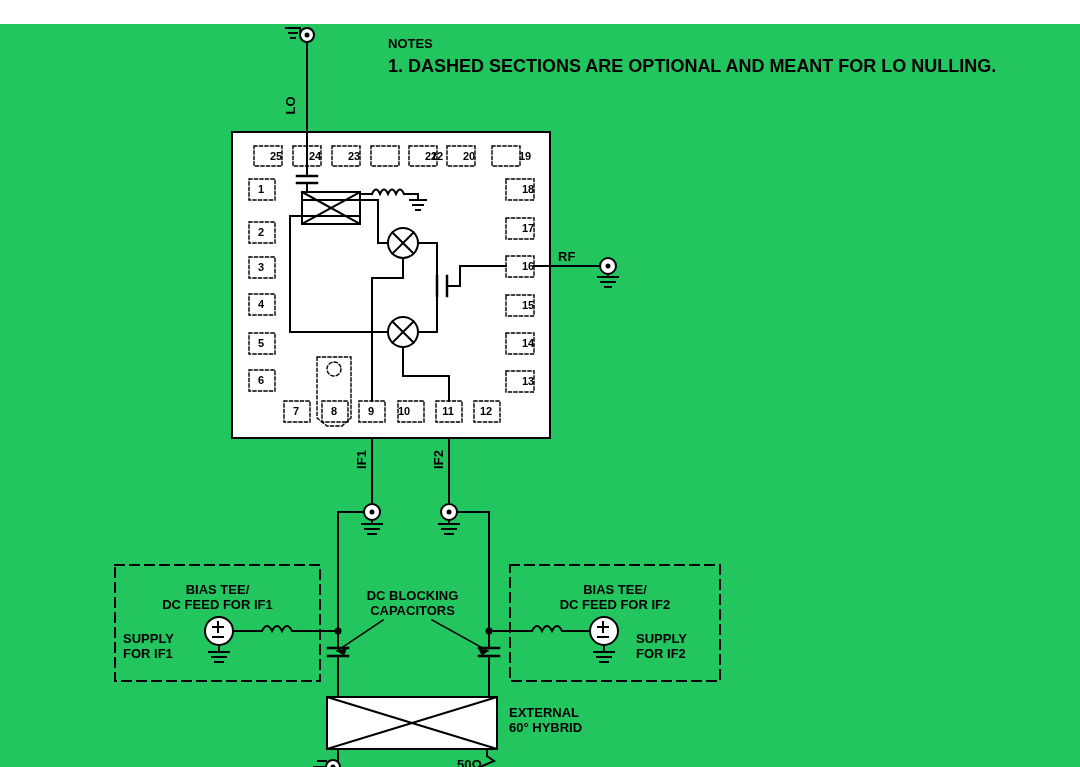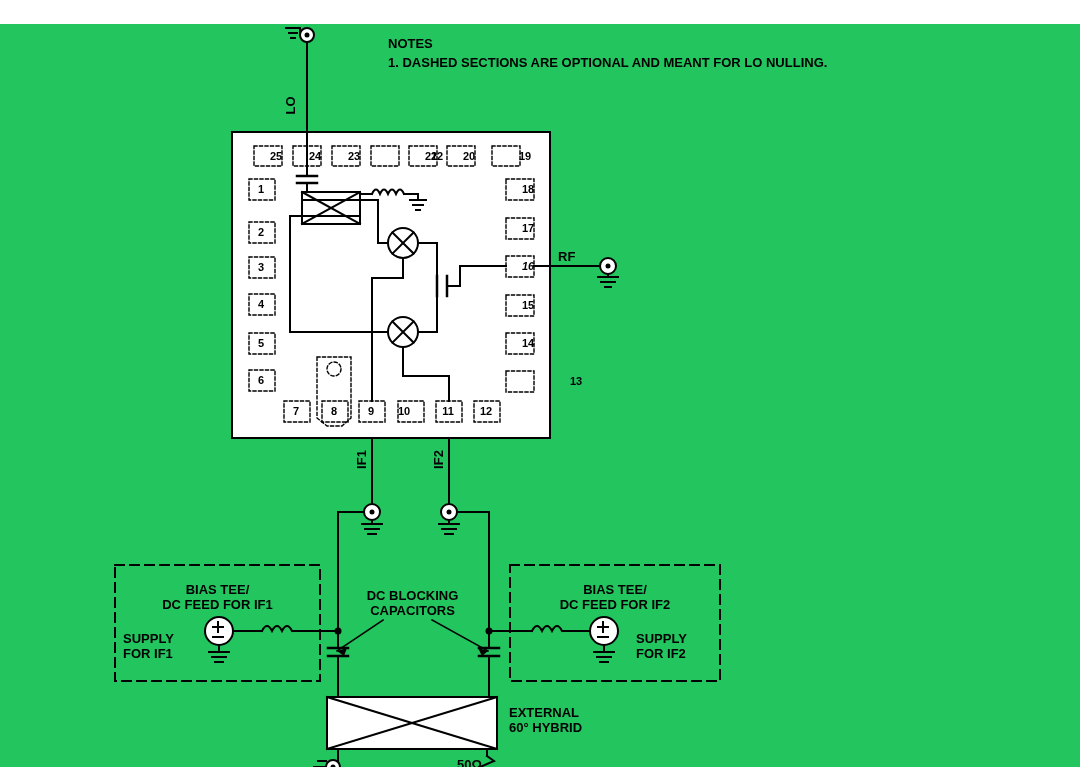--- a/index.html
+++ b/index.html
@@ -27,21 +27,21 @@
   }
   .lbl {
     position: absolute;
     font-family: "Liberation Sans", sans-serif;
     font-weight: bold;
     color: #000000;
     white-space: pre;
     line-height: 1.15;
   }
   .notes-title { font-size: 13px; }
-  .notes-body  { font-size: 13px; }
+  .notes-body  { font-size: 18px; }
   .pinlbl {
     position: absolute;
     font-size: 11px;
     font-weight: bold;
     color: #000;
     text-align: center;
     width: 44px;
     line-height: 16px;
   }
   .port { font-size: 13px; font-weight: bold; }
@@ -289,24 +289,24 @@
 
   <div class="pinlbl" style="left:248px; top:157px; width:26px;">1</div>
   <div class="pinlbl" style="left:248px; top:200px; width:26px;">2</div>
   <div class="pinlbl" style="left:248px; top:235px; width:26px;">3</div>
   <div class="pinlbl" style="left:248px; top:272px; width:26px;">4</div>
   <div class="pinlbl" style="left:248px; top:311px; width:26px;">5</div>
   <div class="pinlbl" style="left:248px; top:348px; width:26px;">6</div>
 
   <div class="pinlbl" style="left:506px; top:157px;">18</div>
   <div class="pinlbl" style="left:506px; top:196px;">17</div>
-  <div class="pinlbl" style="left:506px; top:234px;font-style:italic;">16</div>
+  <div class="pinlbl" style="left:506px; top:234px;">16</div>
   <div class="pinlbl" style="left:506px; top:273px;">15</div>
   <div class="pinlbl" style="left:506px; top:311px;">14</div>
-  <div class="pinlbl" style="left:506px; top:349px;padding-left:48px;">13</div>
+  <div class="pinlbl" style="left:506px; top:349px;">13</div>
 
   <div class="pinlbl" style="left:283px; top:379px; width:26px;">7</div>
   <div class="pinlbl" style="left:321px; top:379px; width:26px;">8</div>
   <div class="pinlbl" style="left:358px; top:379px; width:26px;">9</div>
   <div class="pinlbl" style="left:397px; top:379px; width:14px;">10</div>
   <div class="pinlbl" style="left:435px; top:379px; width:26px;">11</div>
   <div class="pinlbl" style="left:473px; top:379px; width:26px;">12</div>
 
   <div class="boxlabel" style="left:130px; top:558px; width:175px; white-space:pre;">BIAS TEE/
 DC FEED FOR IF1</div>

